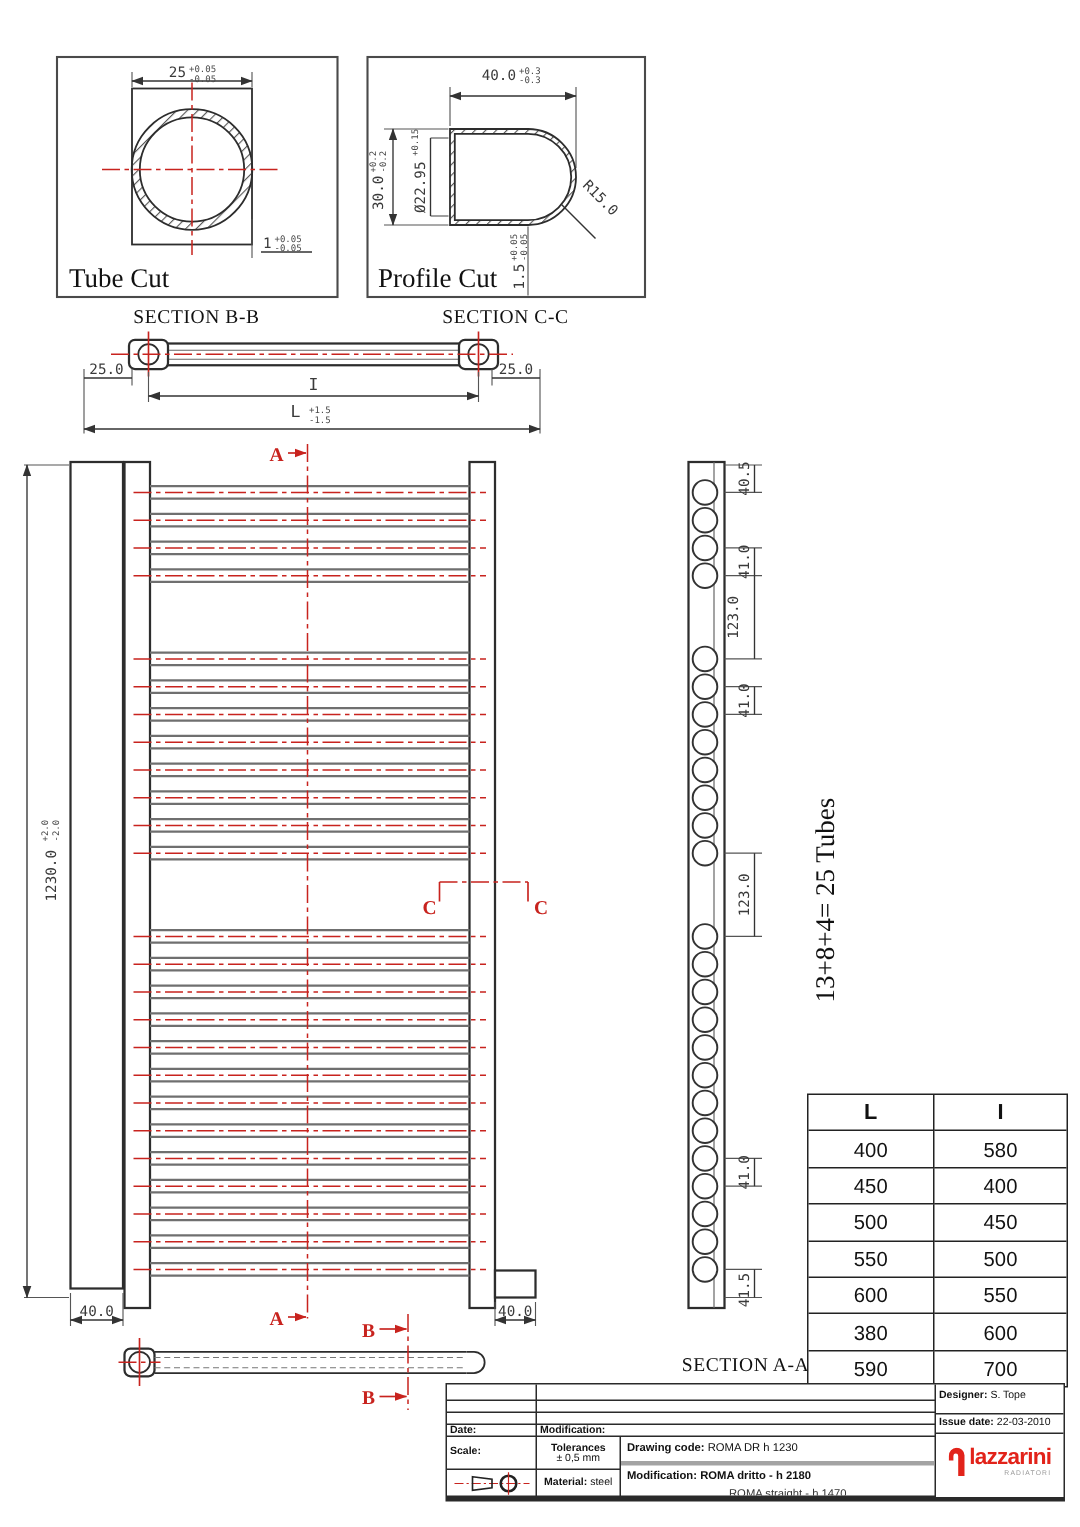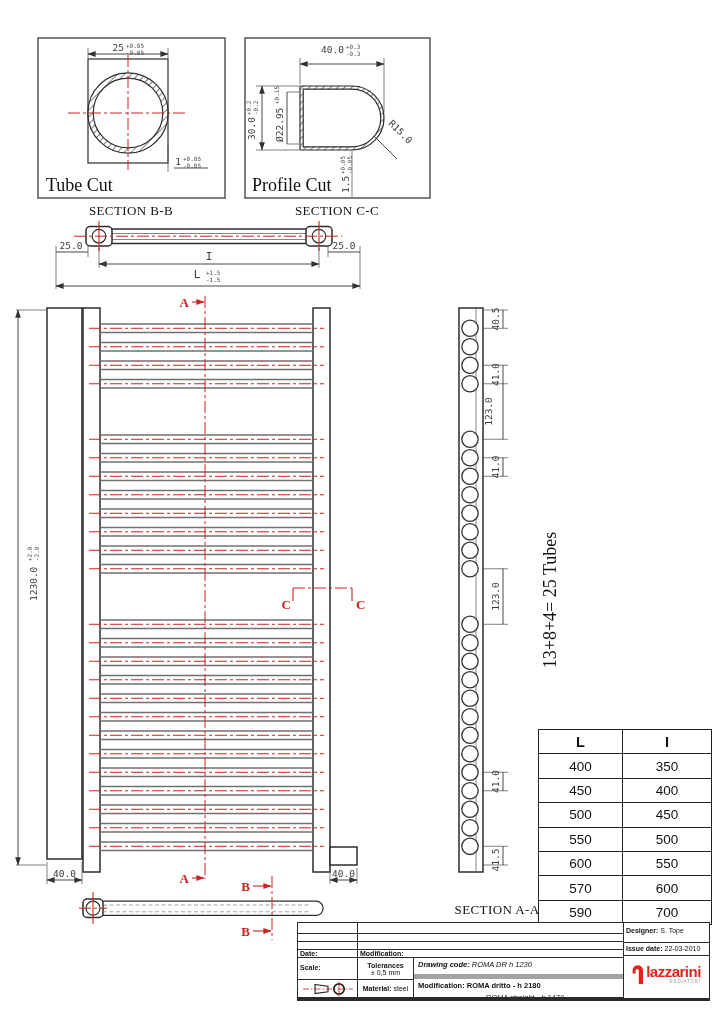--- a/index.html
+++ b/index.html
@@ -36,21 +36,21 @@
   .st-cell:nth-last-child(-n+2){border-bottom:none;}
   .st-head{font-weight:700;font-size:14.5px;}
   
   .tblock{position:absolute;left:297px;top:922px;width:411px;height:75px;background:#fff;
           border:1.2px solid #2a2a2a;border-bottom-width:3px;font-size:7px;color:#111;}
   .cell{position:absolute;border-right:1px solid #2a2a2a;border-bottom:1px solid #2a2a2a;
         box-sizing:border-box;padding:1px 2px;overflow:hidden;}
   .b{font-weight:bold;}
   .cen{display:flex;flex-direction:column;align-items:center;justify-content:center;text-align:center;padding:0;}
   .bigrow{padding:2px 3px 1px 4px;font-size:7.5px;white-space:nowrap;}
-  .bigrow1{border-bottom:5px solid #a3a3a3;height:13px;font-style:italic;}
+  .bigrow1{border-bottom:3px solid #a3a3a3;height:13px;}
   .bigrow3{padding-left:72px;color:#333;}
   .logo{display:flex;align-items:flex-end;justify-content:center;padding-top:9px;gap:2px;}
   .logo-word{font-weight:800;font-size:15px;color:#e2231a;letter-spacing:-.5px;line-height:14px;}
   .logo-sub{font-size:4.5px;color:#9a9a9a;text-align:right;letter-spacing:.8px;margin-top:0;}
 </style>
 </head>
 <body>
 
 <div class="canvas">
 
@@ -354,30 +354,30 @@
     <text class="t-mono" transform="rotate(-90 499 860)" x="499" y="860" text-anchor="middle">41.5</text>
     <text class="t-serif" x="497" y="914" text-anchor="middle">SECTION A-A</text>
     <text class="t-note" transform="rotate(-90 556 600)" x="556" y="600" text-anchor="middle">13+8+4= 25 Tubes</text>
   </g>
 </svg>
 
 <div class="size-table">
   <div class="st-cell st-head">L</div>
   <div class="st-cell st-head">I</div>
   <div class="st-cell">400</div>
-  <div class="st-cell">350</div>
+  <div class="st-cell">580</div>
   <div class="st-cell">450</div>
   <div class="st-cell">400</div>
   <div class="st-cell">500</div>
   <div class="st-cell">450</div>
   <div class="st-cell">550</div>
   <div class="st-cell">500</div>
   <div class="st-cell">600</div>
   <div class="st-cell">550</div>
-  <div class="st-cell">570</div>
+  <div class="st-cell">380</div>
   <div class="st-cell">600</div>
   <div class="st-cell">590</div>
   <div class="st-cell">700</div>
 </div>
 
 <div class="tblock">
   <div class="cell" style="left:0;top:0;width:60px;height:11px"></div>
   <div class="cell" style="left:60px;top:0;width:266px;height:11px"></div>
   <div class="cell" style="left:0;top:11px;width:60px;height:8px"></div>
   <div class="cell" style="left:60px;top:11px;width:266px;height:8px"></div>

